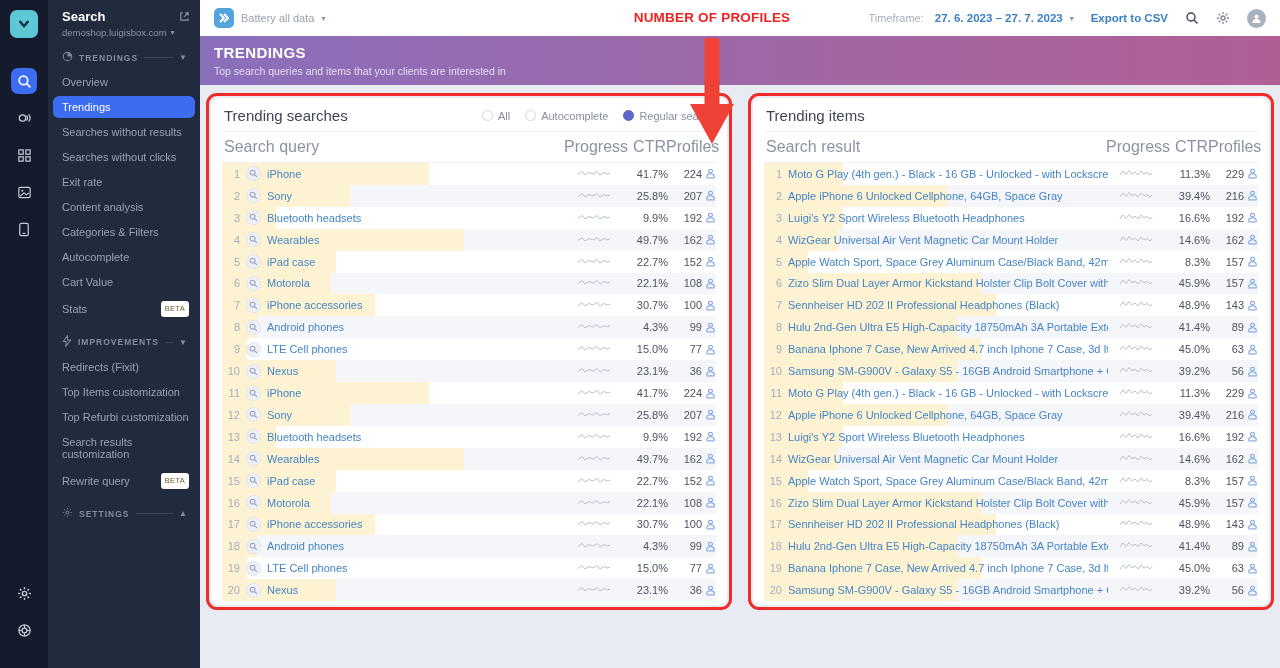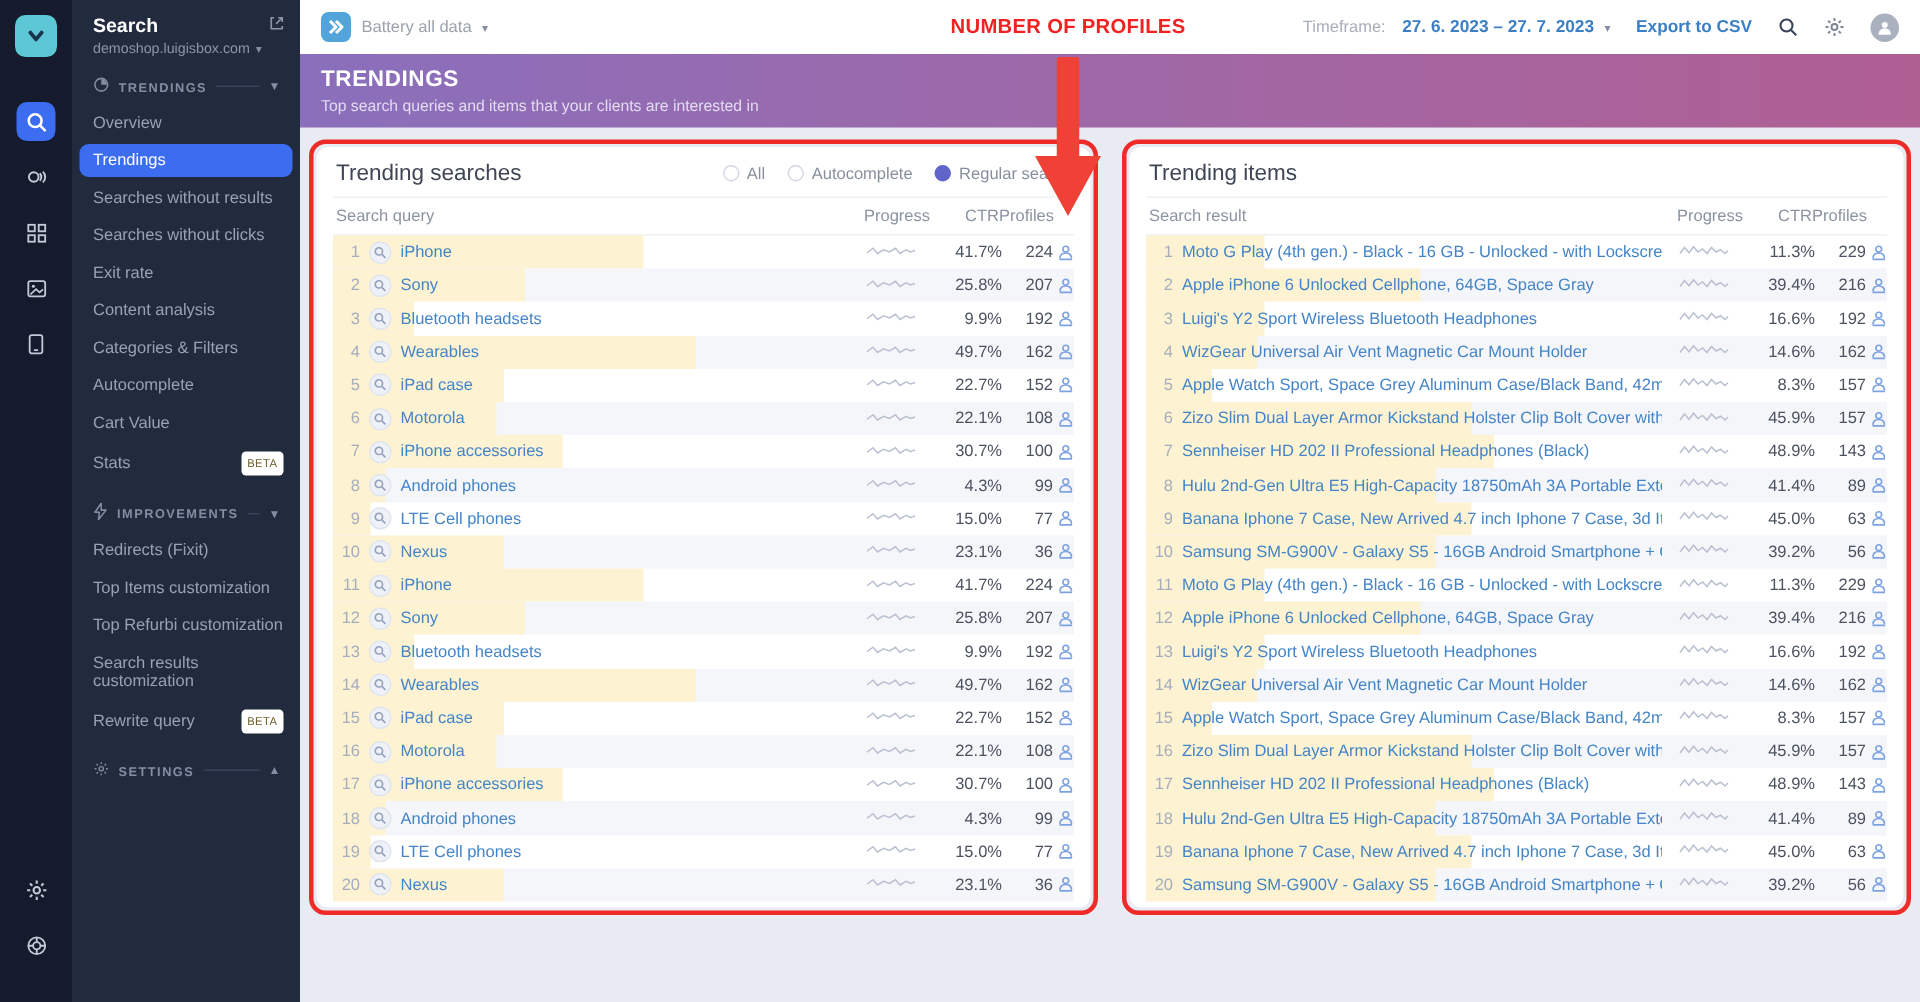--- a/index.html
+++ b/index.html
@@ -58,21 +58,21 @@
     align-items:flex-start;}
   .redbox{border:3px solid #ee2b28;border-radius:11px;padding:2px;height:517px;flex:1;min-width:0;}
   .panel{background:#fff;border-radius:8px;height:100%;padding:0 11px;display:flex;
     flex-direction:column;min-width:0;}
   .panel-head{display:flex;align-items:center;justify-content:space-between;padding:9px 2px 7px 2px;}
   .panel-title{font-size:15px;color:#3e4554;}
   .radios{display:flex;align-items:center;gap:15px;}
   .radio{display:flex;align-items:center;gap:5px;font-size:11px;color:#878f9f;}
   .radio-dot{width:11px;height:11px;border-radius:50%;background:#fff;border:1.5px solid #d3d8e3;}
   .radio-dot.sel{background:#6164c9;border-color:#6164c9;}
-  .cols{display:flex;align-items:center;font-size:11px;color:#8b93a3;padding:6px 2px;
+  .cols{display:flex;align-items:center;font-size:16px;color:#8b93a3;padding:6px 2px;
     border-top:1px solid #eef0f4;border-bottom:1px solid #eef0f4;}
   .col-name{flex:1;}
   .col-prog{width:56px;text-align:right;}
   .col-ctr{width:46px;text-align:right;}
   .col-prof{width:48px;text-align:left;}
   .rows{flex:1;display:flex;flex-direction:column;padding-bottom:4px;}
   .row{position:relative;flex:1;display:flex;align-items:center;font-size:11px;min-width:0;}
   .row.alt{background:#f5f6fa;}
   .bar{position:absolute;left:0;top:0;bottom:0;background:#fdf3d2;}
   .rc{position:relative;z-index:1;}

